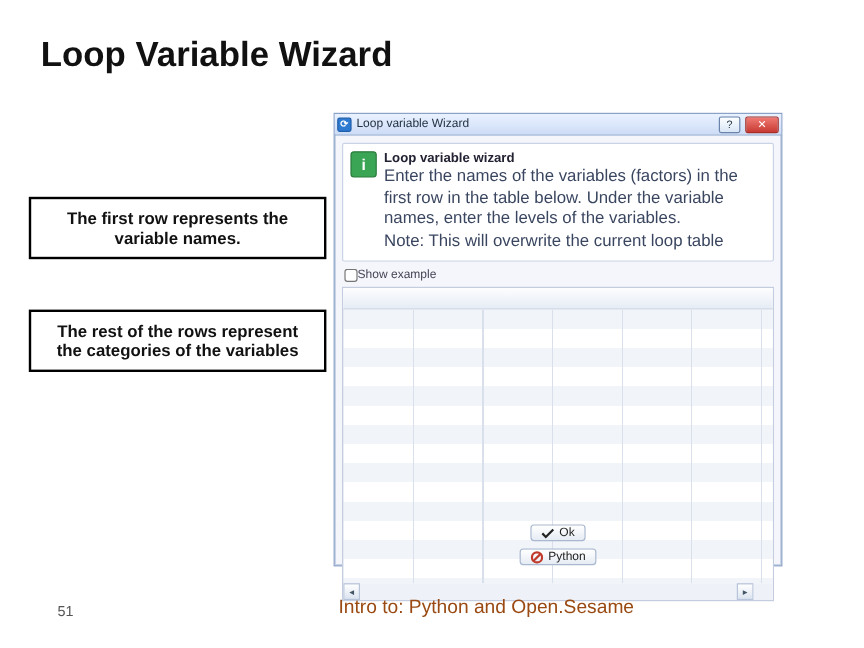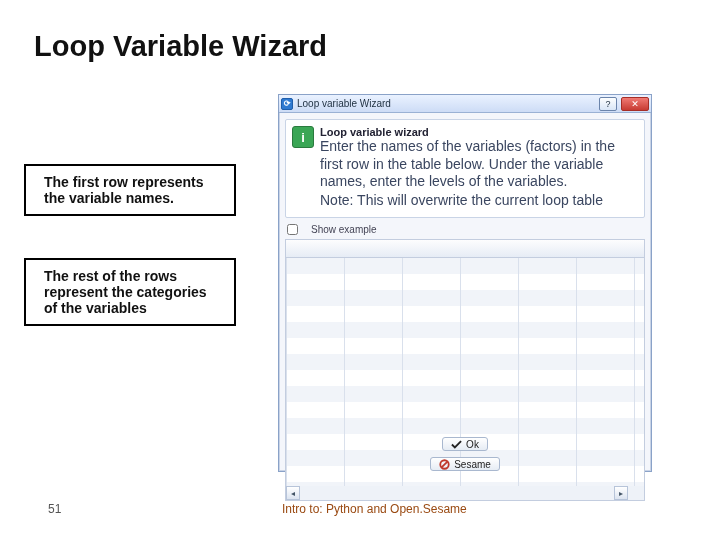--- a/index.html
+++ b/index.html
@@ -2,30 +2,30 @@
 <html><head>
 <meta charset="utf-8">
 <style>
   * { box-sizing: border-box; margin: 0; padding: 0; }
   html, body { width: 720px; height: 540px; font-family: "Segoe UI", Tahoma, sans-serif; background: #fff; color: #111; }
   .slide { position: relative; width: 720px; height: 540px; }
 
   .title { position: absolute; left: 34px; top: 30px; font-size: 29px; font-weight: 700; }
 
   .callout {
-    position: absolute; left: 24px; width: 212px;
+    position: absolute; left: 24px; width: 248px;
     border: 2px solid #000; padding: 8px 18px;
-    font-size: 14px; font-weight: 700; text-align: left;
+    font-size: 14px; font-weight: 700; text-align: center;
     background: #fff;
   }
   .callout1 { top: 164px; }
   .callout2 { top: 230px; margin-top: 28px; }
 
   .pagenum { position: absolute; left: 48px; bottom: 24px; font-size: 12px; color: #555; }
-  .footer  { position: absolute; left: 282px; bottom: 24px; font-size: 12px; color: #9a4a12; }
+  .footer  { position: absolute; left: 282px; bottom: 24px; font-size: 16px; color: #9a4a12; }
 
   
   .dialog {
     position: absolute; left: 278px; top: 94px; width: 374px; height: 378px;
     border: 1px solid #8aa2c8; background: #f4f6fb;
     box-shadow: 0 0 0 1px #c8d3e6 inset;
   }
   .titlebar {
     height: 18px; display: flex; align-items: center; gap: 4px;
     padding: 0 2px;
@@ -55,21 +55,21 @@
     width: 22px; height: 22px; border-radius: 3px;
     background: #3aa655; border: 1px solid #2a7a3e;
     color: #fff; font-weight: 700; font-size: 13px;
     display: flex; align-items: center; justify-content: center; flex-shrink: 0;
   }
   .header-text { flex: 1; }
   .header-title { font-size: 11px; font-weight: 700; color: #223; }
   .header-desc, .header-note { font-size: 14px; color: #3a4660; line-height: 1.25; }
   .header-note { margin-top: 1px; }
 
-  .showex { display: flex; align-items: flex-start; gap: 13px; margin: 0 8px 4px 8px; font-size: 10px; color: #445; }
+  .showex { display: flex; align-items: flex-start; gap: 0; margin: 0 8px 4px 8px; font-size: 10px; color: #445; }
   .showex input { width: 11px; height: 11px; }
 
   .grid-wrap {
     margin: 0 6px; border: 1px solid #c3cddf; background: #fff; flex: 1;
     height: 262px; position: relative; overflow: hidden;
   }
   .grid {
     width: 800px; height: 280px;
     background-image:
       repeating-linear-gradient(to right, #d9e0ec 0, #d9e0ec 1px, transparent 1px, transparent 58px),
@@ -147,20 +147,20 @@
         <svg width="11" height="11" viewBox="0 0 12 12">
             <path d="M1 6 L4.2 9.2 L11 2.4" stroke="#222" stroke-width="2" fill="none"></path>
           </svg>
         <span>Ok</span>
       </div>
       <div class="btn">
         <svg width="11" height="11" viewBox="0 0 12 12">
             <circle cx="6" cy="6" r="4.6" fill="none" stroke="#c0392b" stroke-width="2"></circle>
             <line x1="2.8" y1="9.2" x2="9.2" y2="2.8" stroke="#c0392b" stroke-width="2"></line>
           </svg>
-        <span>Sesame</span>
+        <span>Python</span>
       </div>
     </div>
   </div>
 
   <div class="pagenum">51</div>
   <div class="footer">Intro to: Python and Open.Sesame</div>
 </div>
 
 </body></html>

